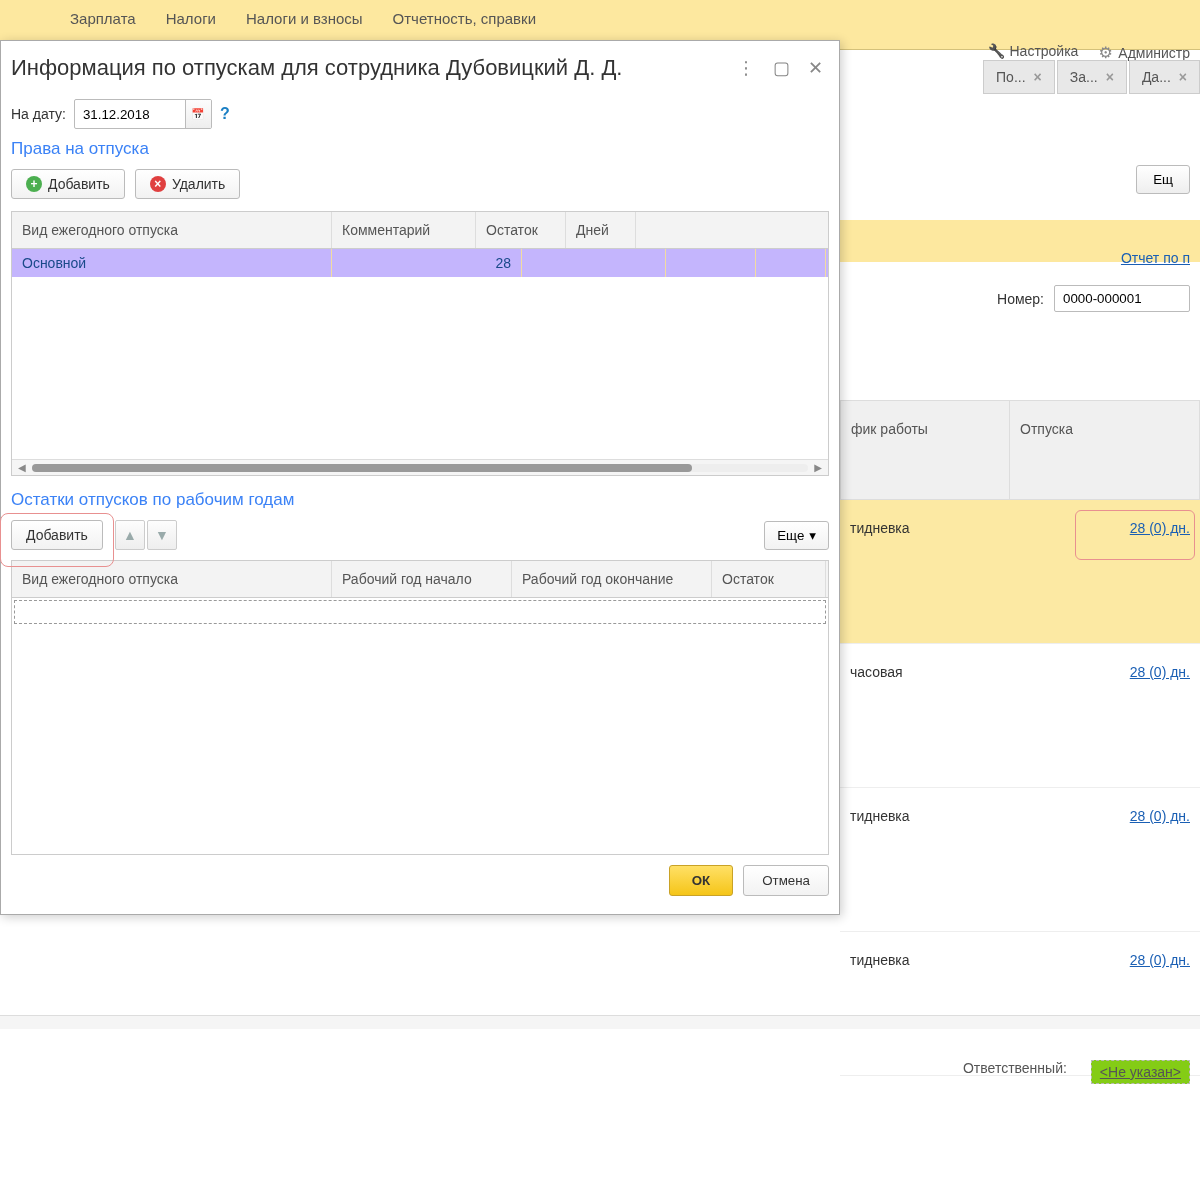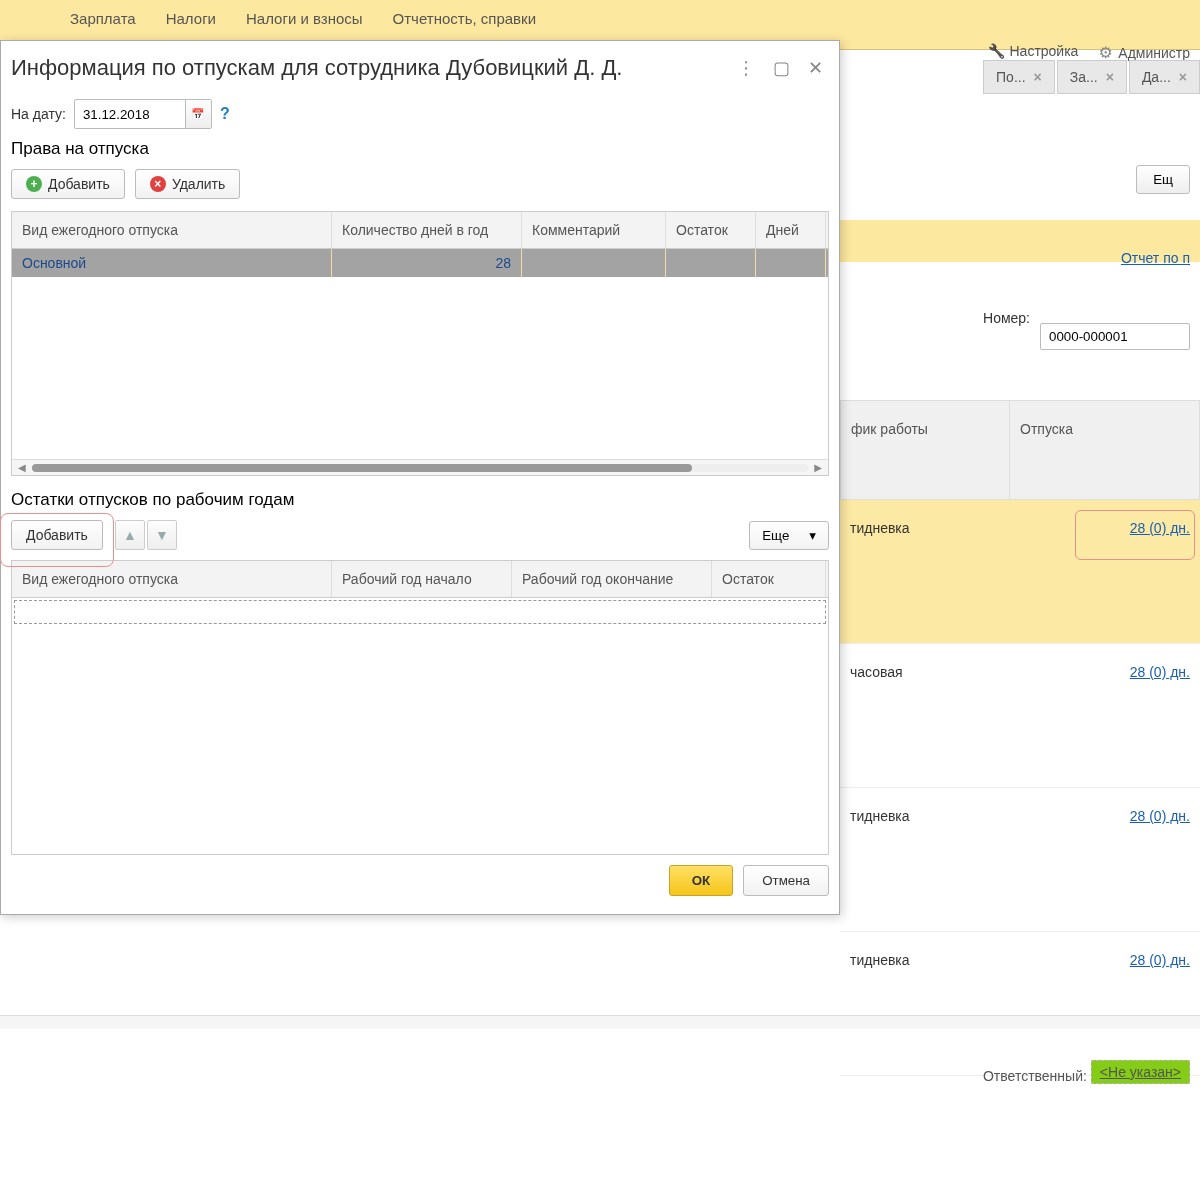--- a/index.html
+++ b/index.html
@@ -11,89 +11,89 @@
     .bg-toolbar-items span { display: inline-flex; align-items: center; gap: 8px; }
     .bg-menu-right { position: absolute; top: 35px; right: 0; display: flex; gap: 20px; padding: 8px 10px; color: #555; }
     
     .bg-tabs { position: absolute; top: 60px; right: 0; display: flex; gap: 2px; }
     .bg-tab { background: #e8e8e8; padding: 8px 12px; border: 1px solid #ccc; display: flex; align-items: center; gap: 8px; color: #555; }
     .bg-tab-close { color: #999; font-weight: bold; cursor: pointer; }
     .bg-more-btn { position: absolute; top: 165px; right: 10px; padding: 6px 16px; border: 1px solid #bbb; background: linear-gradient(#fff,#eee); border-radius: 3px; }
     .bg-yellow-band { position: absolute; top: 220px; right: 0; width: 360px; height: 42px; background: #fde89f; }
     .bg-report-link { position: absolute; top: 250px; right: 10px; color: #1a5fb4; text-decoration: underline; }
     .bg-number-row { position: absolute; top: 285px; right: 10px; display: flex; align-items: center; gap: 10px; justify-content: flex-end; }
-    .bg-number-input { width: 150px; padding: 5px 8px; border: 1px solid #bbb; border-radius: 2px; margin-top: 38px; }
+    .bg-number-input { width: 136px; padding: 5px 8px; border: 1px solid #bbb; border-radius: 2px; }
     
     .bg-table-header { position: absolute; top: 400px; right: 0; width: 360px; height: 100px; background: #f0f0f0; border: 1px solid #ddd; display: flex; }
     .bg-th1 { width: 170px; padding: 20px 10px; border-right: 1px solid #ddd; color: #555; }
     .bg-th2 { width: 190px; padding: 20px 10px; color: #555; }
     
     .bg-data-rows { position: absolute; top: 500px; right: 0; width: 360px; }
     .bg-data-row { height: 144px; display: flex; border-bottom: 1px solid #eee; }
     .bg-data-row.selected { background: #fce9a3; }
     .bg-cell1 { width: 170px; padding: 20px 10px; color: #333; }
     .bg-cell2 { width: 190px; padding: 20px 10px; color: #1a5fb4; text-decoration: underline; text-align: right; }
     .bg-highlight { position: absolute; top: 510px; right: 5px; width: 120px; height: 50px; border: 1px solid #e89090; border-radius: 6px; }
     
     .bg-scrollbar { position: absolute; top: 1015px; left: 0; right: 0; height: 14px; background: #f5f5f5; border-top: 1px solid #ddd; }
-    .bg-status { position: absolute; top: 1060px; right: 10px; display: flex; align-items: flex-end; gap: 4px; color: #555; }
+    .bg-status { position: absolute; top: 1060px; right: 10px; display: flex; align-items: flex-start; gap: 24px; color: #555; }
     .bg-status-val { border: 1px dashed #bbb; padding: 3px 8px; background: #84cc16; text-decoration: underline; }
     
     
     .dialog { position: absolute; top: 40px; left: 0; width: 840px; background: #fff; border: 1px solid #aaa; box-shadow: 2px 2px 10px rgba(0,0,0,0.2); }
     .dialog-header { display: flex; align-items: center; justify-content: space-between; padding: 14px 16px 10px 10px; }
     .dialog-title { font-size: 22px; font-weight: normal; color: #333; }
     .dialog-controls { display: flex; gap: 18px; align-items: center; }
     .dialog-controls span { color: #888; font-size: 18px; cursor: pointer; }
     
     .dialog-body { padding: 8px 10px 14px 10px; }
     .date-row { display: flex; align-items: center; gap: 8px; margin-bottom: 10px; }
     .date-label { color: #333; }
     .date-input-wrap { display: flex; align-items: center; border: 1px solid #bbb; border-radius: 2px; overflow: hidden; }
     .date-input { width: 110px; padding: 5px 8px; border: none; outline: none; }
     .date-cal { width: 26px; height: 28px; background: linear-gradient(#fdfdfd,#eee); border-left: 1px solid #bbb; display: flex; align-items: center; justify-content: center; font-size: 11px; color: #666; }
     .help-q { color: #1a7fc4; font-size: 16px; font-weight: bold; }
     
-    .section-title { color: #000000; font-size: 17px; margin: 8px 0 10px 0; }
+    .section-title { color: #3b82f6; font-size: 17px; margin: 8px 0 10px 0; }
     
     .btn-row { display: flex; gap: 10px; margin-bottom: 12px; }
     .btn { padding: 6px 14px; border: 1px solid #bbb; background: linear-gradient(#fff,#f2f2f2); border-radius: 3px; cursor: pointer; display: inline-flex; align-items: center; gap: 6px; font-size: 14px; color: #333; }
     .icon-circle { width: 16px; height: 16px; border-radius: 50%; display: inline-flex; align-items: center; justify-content: center; color: #fff; font-weight: bold; font-size: 12px; line-height: 1; }
     .icon-add { background: #4caf50; }
     .icon-del { background: #e04040; }
     
     .grid1 { border: 1px solid #ccc; }
     .grid1-header { display: flex; background: #f3f3f3; border-bottom: 1px solid #ccc; }
     .grid1-header > div { padding: 10px 10px; border-right: 1px solid #ddd; color: #555; }
     .gh-c1 { width: 320px; }
     .gh-c2 { width: 190px; }
     .gh-c3 { width: 144px; }
     .gh-c4 { width: 90px; }
     .gh-c5 { width: 70px; border-right: none; }
     .grid1-body { height: 210px; background: #fff; position: relative; }
-    .grid1-row { display: flex; background: #a3a3a3; }
+    .grid1-row { display: flex; background: #c4b5fd; }
     .grid1-row > div { padding: 6px 10px; border-right: 1px solid #f2dca0; }
     .g1-c1 { width: 320px; color: #1a4a8a; }
     .g1-c2 { width: 190px; text-align: right; color: #1a4a8a; }
     .g1-c3 { width: 144px; }
     .g1-c4 { width: 90px; }
     .g1-c5 { width: 70px; border-right: none; }
     .grid1-scroll { height: 16px; background: #f5f5f5; display: flex; align-items: center; padding: 0 6px; border-top: 1px solid #ddd; }
     .grid1-scroll-track { flex: 1; height: 8px; background: #eee; border-radius: 4px; position: relative; margin: 0 6px; }
     .grid1-scroll-thumb { position: absolute; left: 0; width: 85%; height: 8px; background: #999; border-radius: 4px; }
     .scroll-arrow { color: #888; font-size: 10px; }
     
     .section2 { margin-top: 14px; }
     .section2-toolbar { display: flex; align-items: center; justify-content: space-between; margin-bottom: 10px; }
     .section2-left { display: flex; gap: 12px; align-items: center; }
     .btn-highlight { position: relative; }
     .btn-highlight::after { content: ''; position: absolute; top: -8px; left: -12px; right: -12px; bottom: -18px; border: 1px solid #e89090; border-radius: 8px; pointer-events: none; }
     .arrow-btns { display: flex; gap: 2px; }
     .arrow-btn { width: 30px; height: 30px; border: 1px solid #ccc; background: linear-gradient(#fdfdfd,#eee); display: flex; align-items: center; justify-content: center; color: #9aa; border-radius: 2px; }
-    .more-btn { padding: 6px 12px; border: 1px solid #bbb; background: linear-gradient(#fff,#f2f2f2); border-radius: 3px; display: inline-flex; align-items: center; gap: 20px; }
+    .more-btn { padding: 6px 12px; border: 1px solid #bbb; background: linear-gradient(#fff,#f2f2f2); border-radius: 3px; display: inline-flex; align-items: center; gap: 5px; }
     
     .grid2 { border: 1px solid #ccc; }
     .grid2-header { display: flex; background: #f3f3f3; border-bottom: 1px solid #ccc; }
     .grid2-header > div { padding: 10px 10px; border-right: 1px solid #ddd; color: #555; }
     .g2h-c1 { width: 320px; }
     .g2h-c2 { width: 180px; }
     .g2h-c3 { width: 200px; }
     .g2h-c4 { width: 114px; border-right: none; }
     .grid2-body { height: 254px; background: #fff; }
     .grid2-newrow { height: 24px; border: 1px dashed #999; margin: 2px; }
@@ -203,21 +203,20 @@
       </button>
       <button class="btn">
         <span class="icon-circle icon-del">×</span>
         <span>Удалить</span>
       </button>
     </div>
 
     <div class="grid1">
       <div class="grid1-header">
         <div class="gh-c1">Вид ежегодного отпуска</div>
-        <div class="gh-c2">Количество дней в год</div>
         <div class="gh-c3">Комментарий</div>
         <div class="gh-c4">Остаток</div>
         <div class="gh-c5">Дней</div>
       </div>
       <div class="grid1-body">
         <div class="grid1-row">
           <div class="g1-c1">Основной</div>
           <div class="g1-c2">28</div>
           <div class="g1-c3"></div>
           <div class="g1-c4"></div>

